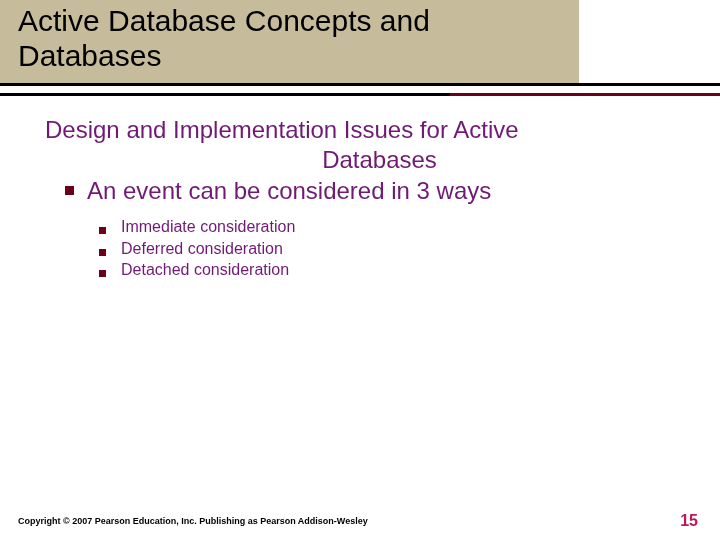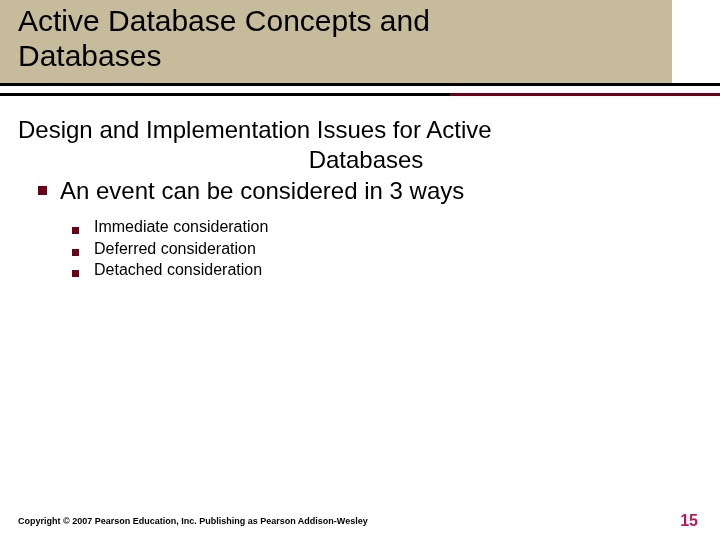--- a/index.html
+++ b/index.html
@@ -7,21 +7,21 @@
     padding: 0;
     width: 720px;
     height: 540px;
     background: #ffffff;
     font-family: Arial, Helvetica, sans-serif;
     overflow: hidden;
     position: relative;
   }
   .title-block {
     background: #c6bc9b;
-    width: 672px;
+    width: 579px;
     box-sizing: border-box;
     padding: 4px 0 10px 18px;
   }
   .title-text {
     color: #000;
     font-size: 30px;
     line-height: 1.15;
     font-weight: normal;
   }
   .double-rule {
@@ -49,21 +49,22 @@
   .double-rule .bottom-right {
     position: absolute;
     top: 10px;
     left: 450px;
     width: 270px;
     height: 3px;
     background: #6b001b;
   }
   .content {
     padding: 18px 30px 0 18px;
-    color: #000000;
+    color: #701a75;
+    margin-left: 27px;
   }
   .subtitle {
     font-size: 24px;
     line-height: 1.25;
     font-weight: normal;
     margin: 0;
   }
   .indent-sub {
     padding-left: 24px;
     display: block;

